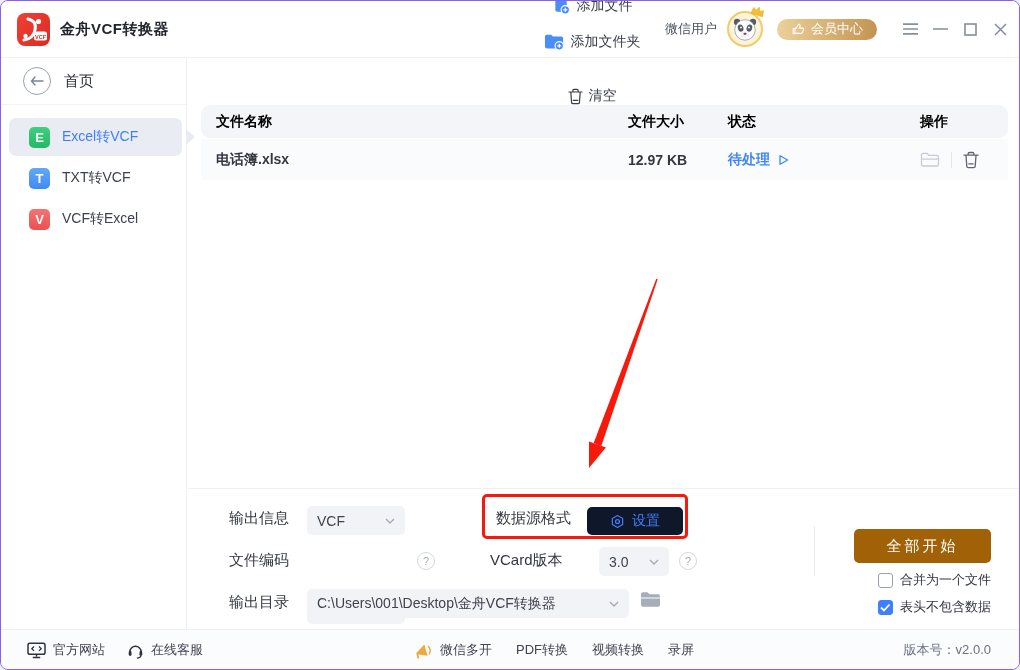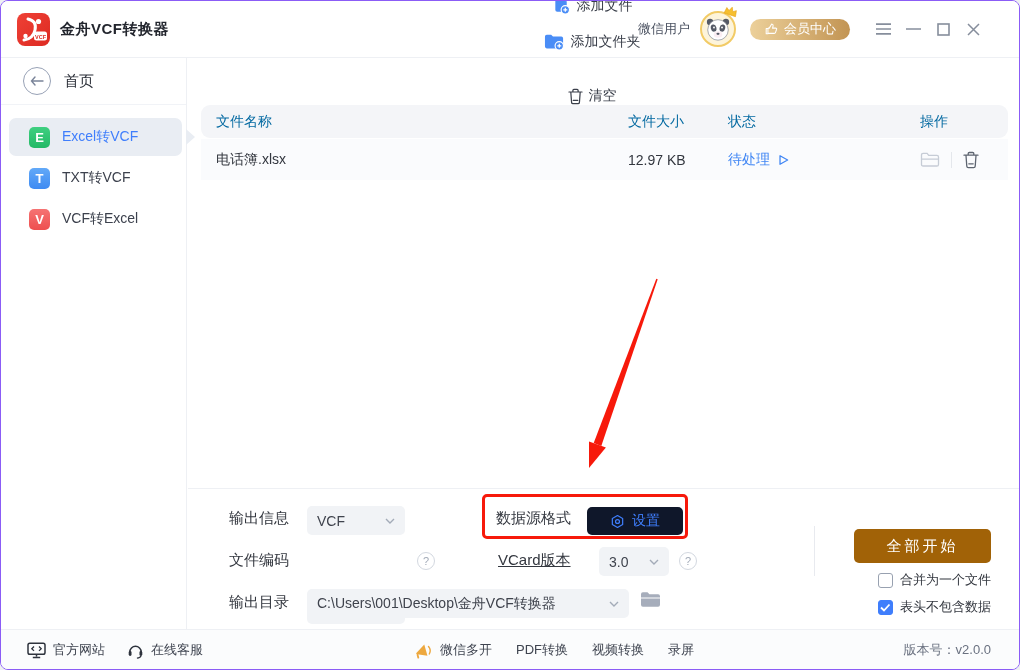--- a/index.html
+++ b/index.html
@@ -4,21 +4,21 @@
 <style>
   * { margin:0; padding:0; box-sizing:border-box; }
   html,body { width:1020px; height:670px; }
   body { font-family:"Liberation Sans","DejaVu Sans",sans-serif; background:#eef0f3; }
   .window { position:absolute; inset:0; background:#fff; border:1px solid #8b5cf6; border-radius:8px; overflow:hidden; }
 
   
   .titlebar { position:absolute; top:0; left:0; right:0; height:57px; background:#fff; border-bottom:1px solid #eef0f4; display:flex; align-items:center; }
   .logo { width:33px; height:33px; border-radius:8px; background:linear-gradient(135deg,#ef4136,#dd2a22); margin-left:16px; flex:0 0 auto; }
   .app-title { margin-left:10px; font-size:15px; font-weight:700; color:#23262e; letter-spacing:.5px; }
-  .tb-right { margin-left:auto; display:flex; align-items:center; padding-right:31px; }
+  .tb-right { margin-left:auto; display:flex; align-items:center; padding-right:4px; }
   .user-label { font-size:13px; color:#4a5160; margin-right:10px; }
   .avatar { position:relative; width:36px; height:36px; border-radius:50%; background:#fdf4da; border:2px solid #f2cb66; margin-right:14px; }
   .avatar svg.panda { position:absolute; left:2px; top:2px; }
   .avatar .crown { position:absolute; top:-7px; right:-4px; transform:rotate(18deg); }
   .member-btn { height:21px; padding:0 14px; border-radius:14px; background:linear-gradient(90deg,#ecd09a,#c29453); color:#fff; font-size:13px; display:flex; align-items:center; gap:6px; cursor:pointer; }
   .winctl { display:flex; align-items:center; gap:0; margin-left:18px; }
   .winctl .ctl { width:30px; height:30px; display:flex; align-items:center; justify-content:center; color:#868e9c; cursor:pointer; }
 
   
   .sidebar { position:absolute; top:57px; left:0; width:186px; height:573px; background:#fff; border-right:1px solid #eef0f4; }
@@ -35,22 +35,22 @@
   .nav-item.active { background:#e9edf3; }
   .nav-item.active .nav-label { color:#3f7efc; }
   .nav-item.active .notch { position:absolute; right:-13px; top:50%; margin-top:-8px; width:0; height:0; border-top:8px solid transparent; border-bottom:8px solid transparent; border-left:9px solid #e9edf3; z-index:5; }
 
   
   .main { position:absolute; left:187px; top:57px; width:833px; height:573px; background:#fff; }
   .toolbar { position:absolute; top:0; left:0; right:0; height:47px; display:flex; align-items:center; justify-content:flex-end; padding-right:25px; gap:18px;flex-direction:column; }
   .tool-btn { display:flex; align-items:center; gap:6px; font-size:14px; color:#3a3f4a; cursor:pointer; }
   .tool-sep { width:1px; height:20px; background:#e4e7ec; }
 
-  .table-header { position:absolute; left:13px; top:47px; width:807px; height:33px; background:#f4f5f8; border-radius:9px; display:grid; grid-template-columns:412px 100px 192px 1fr; align-items:center; padding-left:15px; font-size:14px; color:#0369a1; }
-  .file-row { position:absolute; left:13px; top:81px; width:807px; height:41px; background:#fafbfd; display:grid; grid-template-columns:412px 100px 192px 1fr; align-items:center; padding-left:15px; font-size:14px; color:#33373f; }
+  .table-header { position:absolute; left:13px; top:47px; width:807px; height:33px; background:#f4f5f8; border-radius:9px; display:grid; grid-template-columns:412px 100px 192px 1fr; align-items:center; padding-left:15px; font-size:14px; color:#000000;font-weight:bold; }
+  .file-row { position:absolute; left:13px; top:81px; width:807px; height:41px; background:#fafbfd; display:grid; grid-template-columns:412px 100px 192px 1fr; align-items:center; padding-left:15px; font-size:14px; color:#33373f;font-weight:bold; }
   .cell-status { display:flex; align-items:center; gap:8px; color:#4086f4; }
   .cell-ops { display:flex; align-items:center; gap:11px; }
   .op-sep { width:1px; height:16px; background:#e4e7ec; }
   .icon-btn { display:flex; align-items:center; cursor:pointer; }
 
   
   .annot-svg { position:absolute; left:0; top:0; width:833px; height:573px; pointer-events:none; z-index:20; }
   .highlight-box { position:absolute; left:294px; top:436px; width:206px; height:45px; border:3px solid #f7190b; border-radius:5px; z-index:19; pointer-events:none; }
 
   
@@ -258,21 +258,21 @@
     <div class="dropdown" style="left:119px; top:489px; width:98px;margin-top:48px;">
       <span>UTF8</span>
       <span class="chev">
           <svg width="10" height="6" viewBox="0 0 10 6">
             <path d="M1 1 l4 4 4-4" stroke="#a3abb8" stroke-width="1.4" fill="none"></path>
           </svg>
         </span>
     </div>
     <div class="help" style="left:229px; top:494px;">?</div>
 
-    <div class="set-label" style="left:310px; top:493px;text-decoration:underline;">VCard版本</div>
+    <div class="set-label" style="left:302px; top:493px;">VCard版本</div>
     <div class="dropdown" style="left:411px; top:489px; width:70px;">
       <span>3.0</span>
       <span class="chev">
           <svg width="10" height="6" viewBox="0 0 10 6">
             <path d="M1 1 l4 4 4-4" stroke="#a3abb8" stroke-width="1.4" fill="none"></path>
           </svg>
         </span>
     </div>
     <div class="help" style="left:491px; top:494px;">?</div>
 

